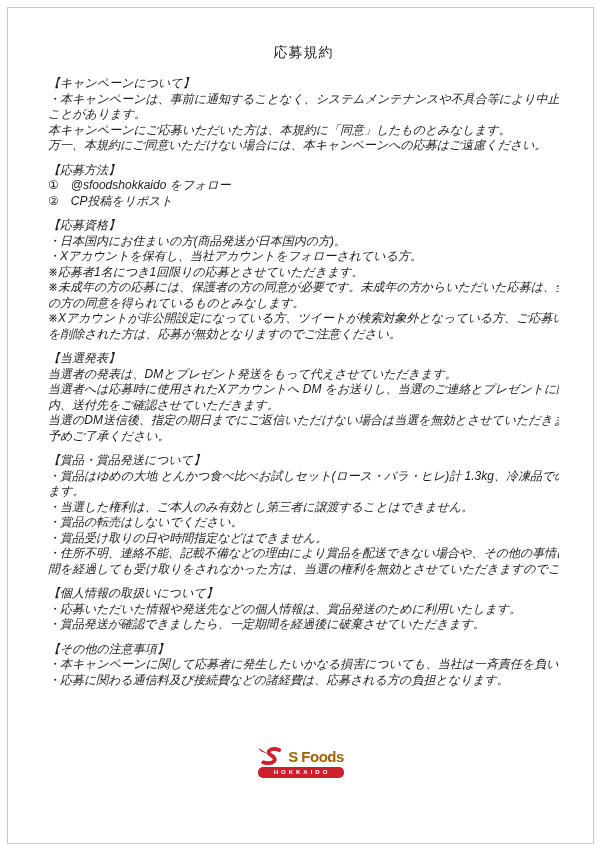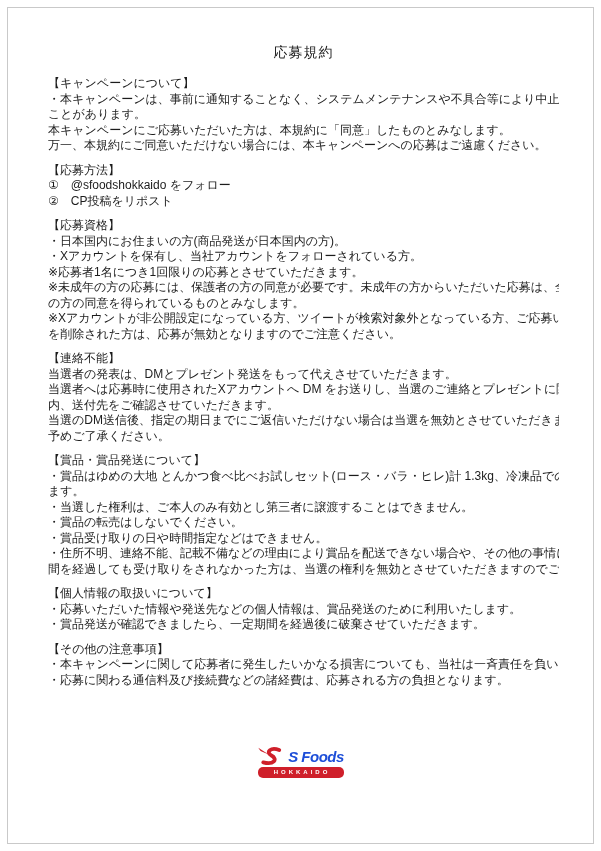--- a/index.html
+++ b/index.html
@@ -35,20 +35,21 @@
   .doc-title {
     font-size: 14px;
     font-weight: 400;
     text-align: center;
     margin: 0 0 14px 0;
     color: #1c1c1c;
     letter-spacing: 1px;
   }
   .section {
     margin: 8px 0 9px 0;
+    font-style: italic;
   }
   .heading,
   .line {
     font-size: 12px;
     line-height: 15.5px;
     white-space: nowrap;
     color: #1c1c1c;
   }
   .logo {
     position: absolute;
@@ -66,23 +67,22 @@
     gap: 3px;
   }
   .logo-mark {
     width: 28px;
     height: 20px;
     display: block;
   }
   .logo-brand {
     font-size: 15px;
     font-weight: 700;
-    font-style: italic;
     letter-spacing: -0.5px;
-    color: #1d4ed8;
+    color: #a16207;
     white-space: nowrap;
   }
   .logo-band {
     margin: 1px auto 0 auto;
     width: 86px;
     box-sizing: border-box;
     background: #cf1f2a;
     border-radius: 5px;
     color: #ffffff;
     font-size: 6px;
@@ -118,21 +118,21 @@
           <div class="heading">【応募資格】</div>
           <div class="line">・日本国内にお住まいの方(商品発送が日本国内の方)。</div>
           <div class="line">・Xアカウントを保有し、当社アカウントをフォローされている方。</div>
           <div class="line">※応募者1名につき1回限りの応募とさせていただきます。</div>
           <div class="line">※未成年の方の応募には、保護者の方の同意が必要です。未成年の方からいただいた応募は、全て保護者</div>
           <div class="line">の方の同意を得られているものとみなします。</div>
           <div class="line">※Xアカウントが非公開設定になっている方、ツイートが検索対象外となっている方、ご応募いただいた投稿</div>
           <div class="line">を削除された方は、応募が無効となりますのでご注意ください。</div>
         </div>
         <div class="section">
-          <div class="heading">【連絡不能】</div>
+          <div class="heading">【当選発表】</div>
           <div class="line">当選者の発表は、DMとプレゼント発送をもって代えさせていただきます。</div>
           <div class="line">当選者へは応募時に使用されたXアカウントへ DM をお送りし、当選のご連絡とプレゼントに関するご案</div>
           <div class="line">内、送付先をご確認させていただきます。</div>
           <div class="line">当選のDM送信後、指定の期日までにご返信いただけない場合は当選を無効とさせていただきますので、</div>
           <div class="line">予めご了承ください。</div>
         </div>
         <div class="section">
           <div class="heading">【賞品・賞品発送について】</div>
           <div class="line">・賞品はゆめの大地 とんかつ食べ比べお試しセット(ロース・バラ・ヒレ)計 1.3kg、冷凍品でのお届けとなり</div>
           <div class="line">ます。</div>

